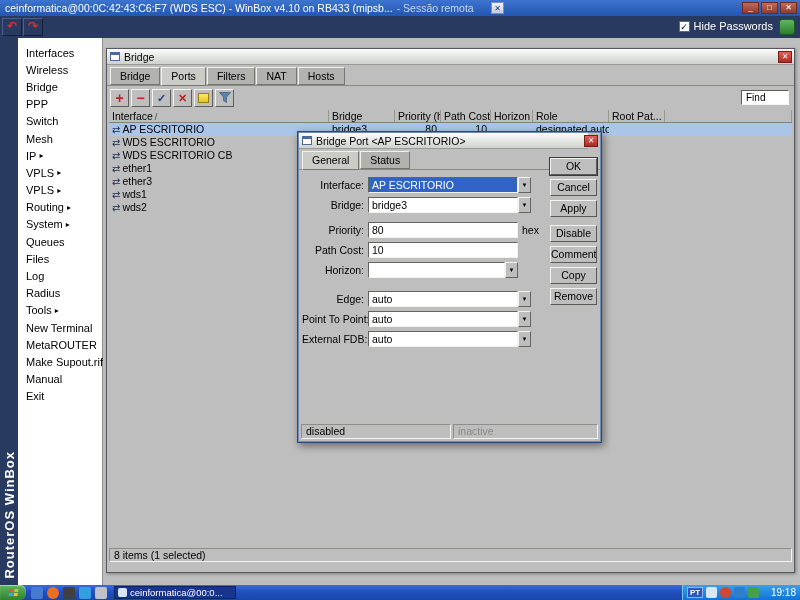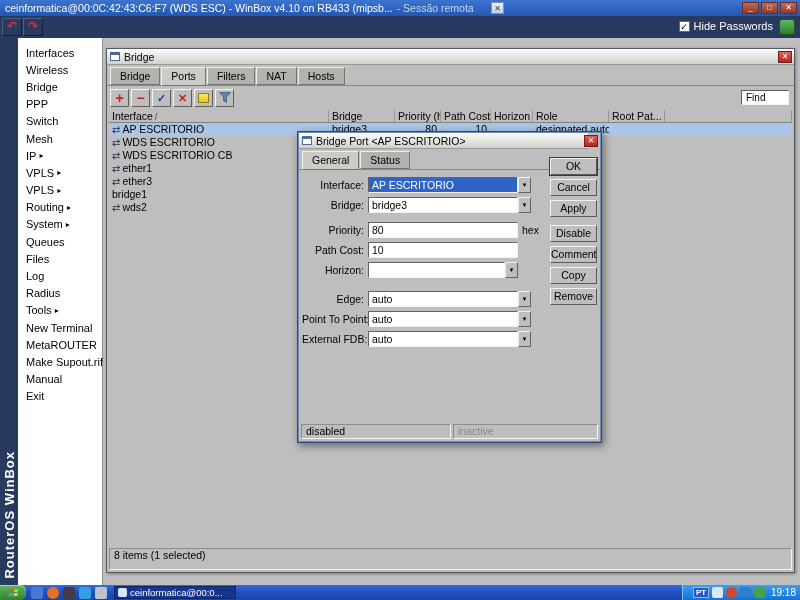--- a/index.html
+++ b/index.html
@@ -69,21 +69,21 @@
   .c{padding-left:3px;overflow:hidden;white-space:nowrap}
   .c-if{width:220px}.c-br{width:66px}
   .c-pr{width:46px;text-align:right;padding-right:4px}
   .c-pc{width:50px;text-align:right;padding-right:4px}
   .c-hz{width:42px}.c-ro{width:76px}.c-rp{width:56px}
   .c-fill{flex:1}
   .sort{color:#444;margin-left:2px;font-size:9px}
   .trow{display:flex;height:13px;line-height:13px;font-size:10.5px;cursor:default}
   .trow.sel{background:#a9c6e8}
   .picon{color:#1a2a50;font-size:10px;margin-right:2px}
-  #win-status{position:absolute;left:2px;right:2px;bottom:2px;height:22px;border:1px solid;
+  #win-status{position:absolute;left:2px;right:2px;bottom:10px;height:14px;border:1px solid;
     border-color:#8e8e88 #f4f4f0 #f4f4f0 #8e8e88;font-size:10.5px;line-height:12px;padding-left:4px}
 
   
   #dialog{position:absolute;left:194px;top:93px;width:305px;height:312px;background:#bdbebd;
     border:1px solid #2c4a80;box-shadow:inset 0 0 0 1px #6e8ab8, 2px 3px 8px rgba(0,0,0,.45);z-index:5}
   #dialog .titlebar{left:1px;top:1px;right:13px}
   #dialog .close-btn{right:3px;top:3px}
   #dialog .tabs{left:4px;top:19px}
   #dialog .tabline{top:37px;left:1px;right:1px}
   .frow{position:absolute;left:4px;height:17px;display:flex;align-items:center}
@@ -111,21 +111,21 @@
   .winflag{display:grid;grid-template-columns:4px 4px;grid-template-rows:3px 3px;gap:1px;transform:skewX(-8deg)}
   .winflag i{display:block}
   .winflag i:nth-child(1){background:#e85430}.winflag i:nth-child(2){background:#9fd43a}
   .winflag i:nth-child(3){background:#4aa0e8}.winflag i:nth-child(4){background:#f4c030}
   #qlaunch{display:flex;gap:4px;margin-left:5px;align-items:center}
   .ql{width:12px;height:12px;border-radius:2px;cursor:default}
   #task-btn{margin-left:7px;width:122px;height:13px;background:#16358e;border:1px solid #0c2468;border-radius:0;
     display:flex;align-items:center;gap:3px;padding:0 3px;color:#fff;font-size:9.5px;white-space:nowrap;overflow:hidden;cursor:default}
   .ticon{width:9px;height:9px;background:#d8e4f8;border-radius:2px;flex:0 0 auto}
   #tray{position:absolute;right:0;top:0;height:15px;width:118px;background:linear-gradient(#39a0f0,#1272d2);
-    border-left:1px solid #7ec0f8;display:flex;align-items:center;gap:3px;padding-left:10px}
+    border-left:1px solid #7ec0f8;display:flex;align-items:center;gap:3px;padding-left:4px}
   #lang-badge{width:16px;height:11px;background:#2c58c4;border:1px solid #9ab4e8;color:#fff;font-size:8px;
     font-weight:bold;text-align:center;line-height:9px;cursor:default}
   .tray-ico{width:11px;height:11px;border-radius:2px;cursor:default}
   #clock{margin-left:auto;padding-right:4px;color:#fff;font-size:10px}
 </style>
 </head>
 <body>
 
 <div id="remote-bar">
   <span id="remote-title">ceinformatica@00:0C:42:43:C6:F7 (WDS ESC) - WinBox v4.10 on RB433 (mipsb...</span><span id="remote-session">- Sessão remota</span>
@@ -321,20 +321,21 @@
         <div class="c c-if"><span class="picon">⇄</span><span>ether3</span></div>
         <div class="c c-br">bridge1</div>
         <div class="c c-pr"></div>
         <div class="c c-pc"></div>
         <div class="c c-hz"></div>
         <div class="c c-ro"></div>
         <div class="c c-rp"></div>
         <div class="c c-fill"></div>
       </div>
       <div class="trow">
+        <div class="c c-if"><span class="picon">⇄</span><span>wds1</span></div>
         <div class="c c-br">bridge1</div>
         <div class="c c-pr"></div>
         <div class="c c-pc"></div>
         <div class="c c-hz"></div>
         <div class="c c-ro"></div>
         <div class="c c-rp"></div>
         <div class="c c-fill"></div>
       </div>
       <div class="trow">
         <div class="c c-if"><span class="picon">⇄</span><span>wds2</span></div>

